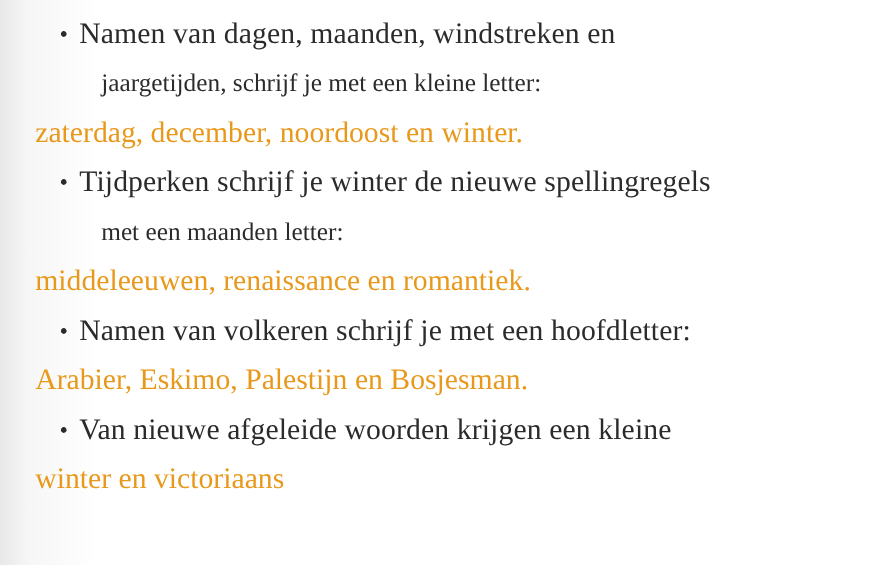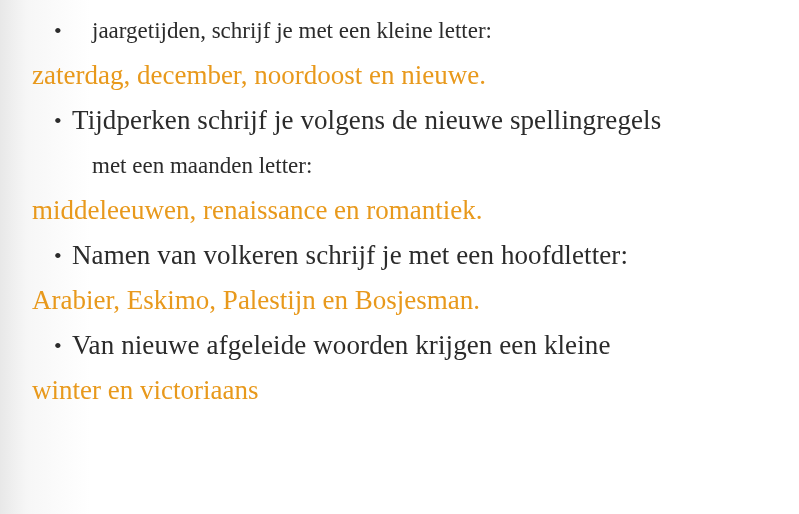--- a/index.html
+++ b/index.html
@@ -80,29 +80,30 @@
 <body>
 
 <div id="slide">
   <div class="edge-shade"></div>
 
   <div class="content">
 
     <div class="block">
       <div class="bullet-line">
         <span class="dot">•</span>
+        <span>Namen van dagen, maanden, windstreken en</span>
       </div>
       <div class="cont-line">jaargetijden, schrijf je met een kleine letter:</div>
-      <div class="example-line">zaterdag, december, noordoost en nieuwe.</div>
+      <div class="example-line">zaterdag, december, noordoost en winter.</div>
     </div>
 
     <div class="block">
       <div class="bullet-line">
         <span class="dot">•</span>
-        <span>Tijdperken schrijf je volgens de nieuwe spellingregels</span>
+        <span>Tijdperken schrijf je winter de nieuwe spellingregels</span>
       </div>
       <div class="cont-line">met een maanden letter:</div>
       <div class="example-line">middeleeuwen, renaissance en romantiek.</div>
     </div>
 
     <div class="block">
       <div class="bullet-line">
         <span class="dot">•</span>
         <span>Namen van volkeren schrijf je met een hoofdletter:</span>
       </div>

